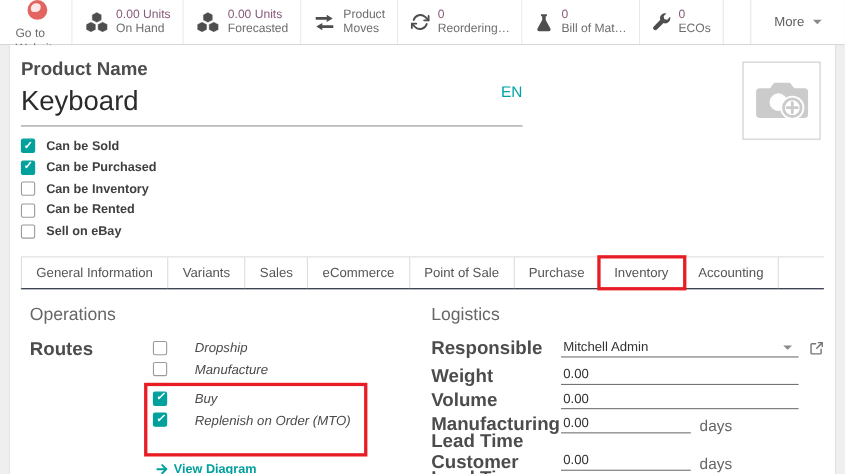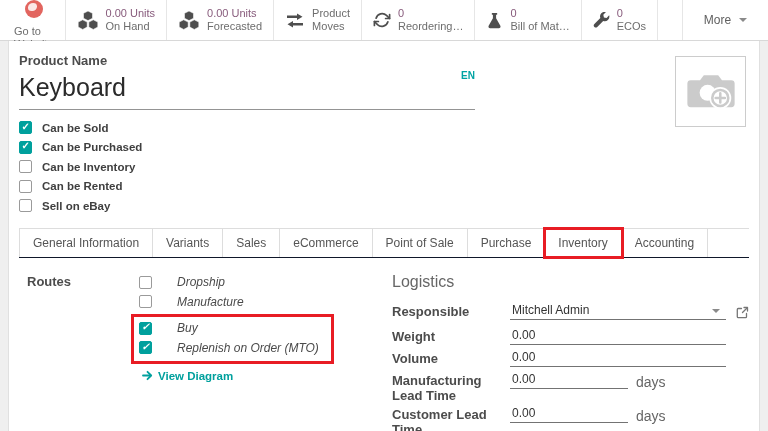--- a/index.html
+++ b/index.html
@@ -23,25 +23,25 @@
     position:relative; overflow:hidden; flex:none; }
   .globe::after { content:""; position:absolute; left:3px; top:3px; width:9px; height:8px;
     background:rgba(255,255,255,.85); border-radius:60% 45% 55% 40%; }
   .sicon { flex:none; display:block; }
 
   
   .sheet { position:relative; margin:0 8px; height:390px; background:#fff;
     border-left:1px solid #e0e0e0; border-right:1px solid #e0e0e0;
     padding:12px 10px 0 10px; }
 
-  .fld-label { font-size:13px; font-weight:bold; color:#4c4c4c; }
+  .fld-label { font-size:17px; font-weight:bold; color:#4c4c4c; }
   .name-block { position:relative; width:456px; margin-top:2px; }
   .name-input { font-size:25px; color:#2b2b2b; border-bottom:1px solid #949494;
     padding:2px 0 7px 0; line-height:30px; }
-  .lang-badge { position:absolute; top:0; right:0; font-size:10px; font-weight:bold;
+  .lang-badge { position:absolute; top:0; right:0; font-size:14px; font-weight:normal;
     color:#00a3a3; cursor:pointer; }
 
   
   .cb-list { margin-top:8px; }
   .cb-row { display:flex; align-items:center; gap:10px; height:19.5px; }
   .cbx { width:13px; height:13px; border:1px solid #9a9a9a; border-radius:2px;
     background:#fff; position:relative; cursor:pointer; flex:none; }
   .cbx.checked { background:#00a09d; border-color:#00a09d; }
   .cbx.checked::after { content:"✓"; position:absolute; left:1.5px; top:-1.5px;
     color:#fff; font-size:10px; font-weight:bold; }
@@ -59,21 +59,21 @@
   .cols { display:flex; margin-top:15px; }
   .col-left  { width:367px; padding-left:8px; }
   .col-right { flex:1; padding-left:8px; }
   .group-title { font-size:16px; font-weight:400; color:#666; margin-bottom:11px; }
 
   .routes-row { display:flex; align-items:flex-start; }
   .routes-label { width:112px; flex:none; padding-top:1px; }
   .route-item { display:flex; align-items:center; gap:25px; height:19.5px;font-style:italic; }
   .route-item .rt-lab { font-size:12px; color:#4a4a4a; cursor:pointer; }
   .route-hl-box { border:3px solid #e81c24; width:fit-content;
-    padding:2px 12px 3px 5px; margin:2px 0 3px -8px; }
+    padding:2px 12px 20px 5px; margin:2px 0 3px -8px; }
   .view-diagram { display:flex; align-items:center; gap:5px; margin-top:6px;
     margin-left:3px; color:#00a09d; font-size:11.5px; font-weight:bold; cursor:pointer; }
 
   
   .lg-row { display:flex; align-items:flex-start; margin-bottom:4px; min-height:17px; }
   .lg-label { width:118px; flex:none; line-height:15px; padding-top:2px; }
   .lg-value { font-size:12px; color:#333; border-bottom:1px solid #737373;
     padding:1px 2px 2px 2px; width:216px; position:relative; min-height:18px; }
   .lg-value.short { width:118px; }
   .lg-suffix { font-size:14px; color:#666; margin-left:8px; padding-top:3px; }
@@ -230,20 +230,21 @@
     <div class="tab">eCommerce</div>
     <div class="tab">Point of Sale</div>
     <div class="tab">Purchase</div>
     <div class="tab annotated">Inventory</div>
     <div class="tab">Accounting</div>
   </div>
 
   <div class="cols">
 
     <div class="col-left">
+      <div class="group-title">Operations</div>
       <div class="routes-row">
         <div class="routes-label fld-label">Routes</div>
         <div>
           <div class="route-item">
             <span class="cbx"></span>
             <span class="rt-lab">Dropship</span>
           </div>
           <div class="route-item">
             <span class="cbx"></span>
             <span class="rt-lab">Manufacture</span>

